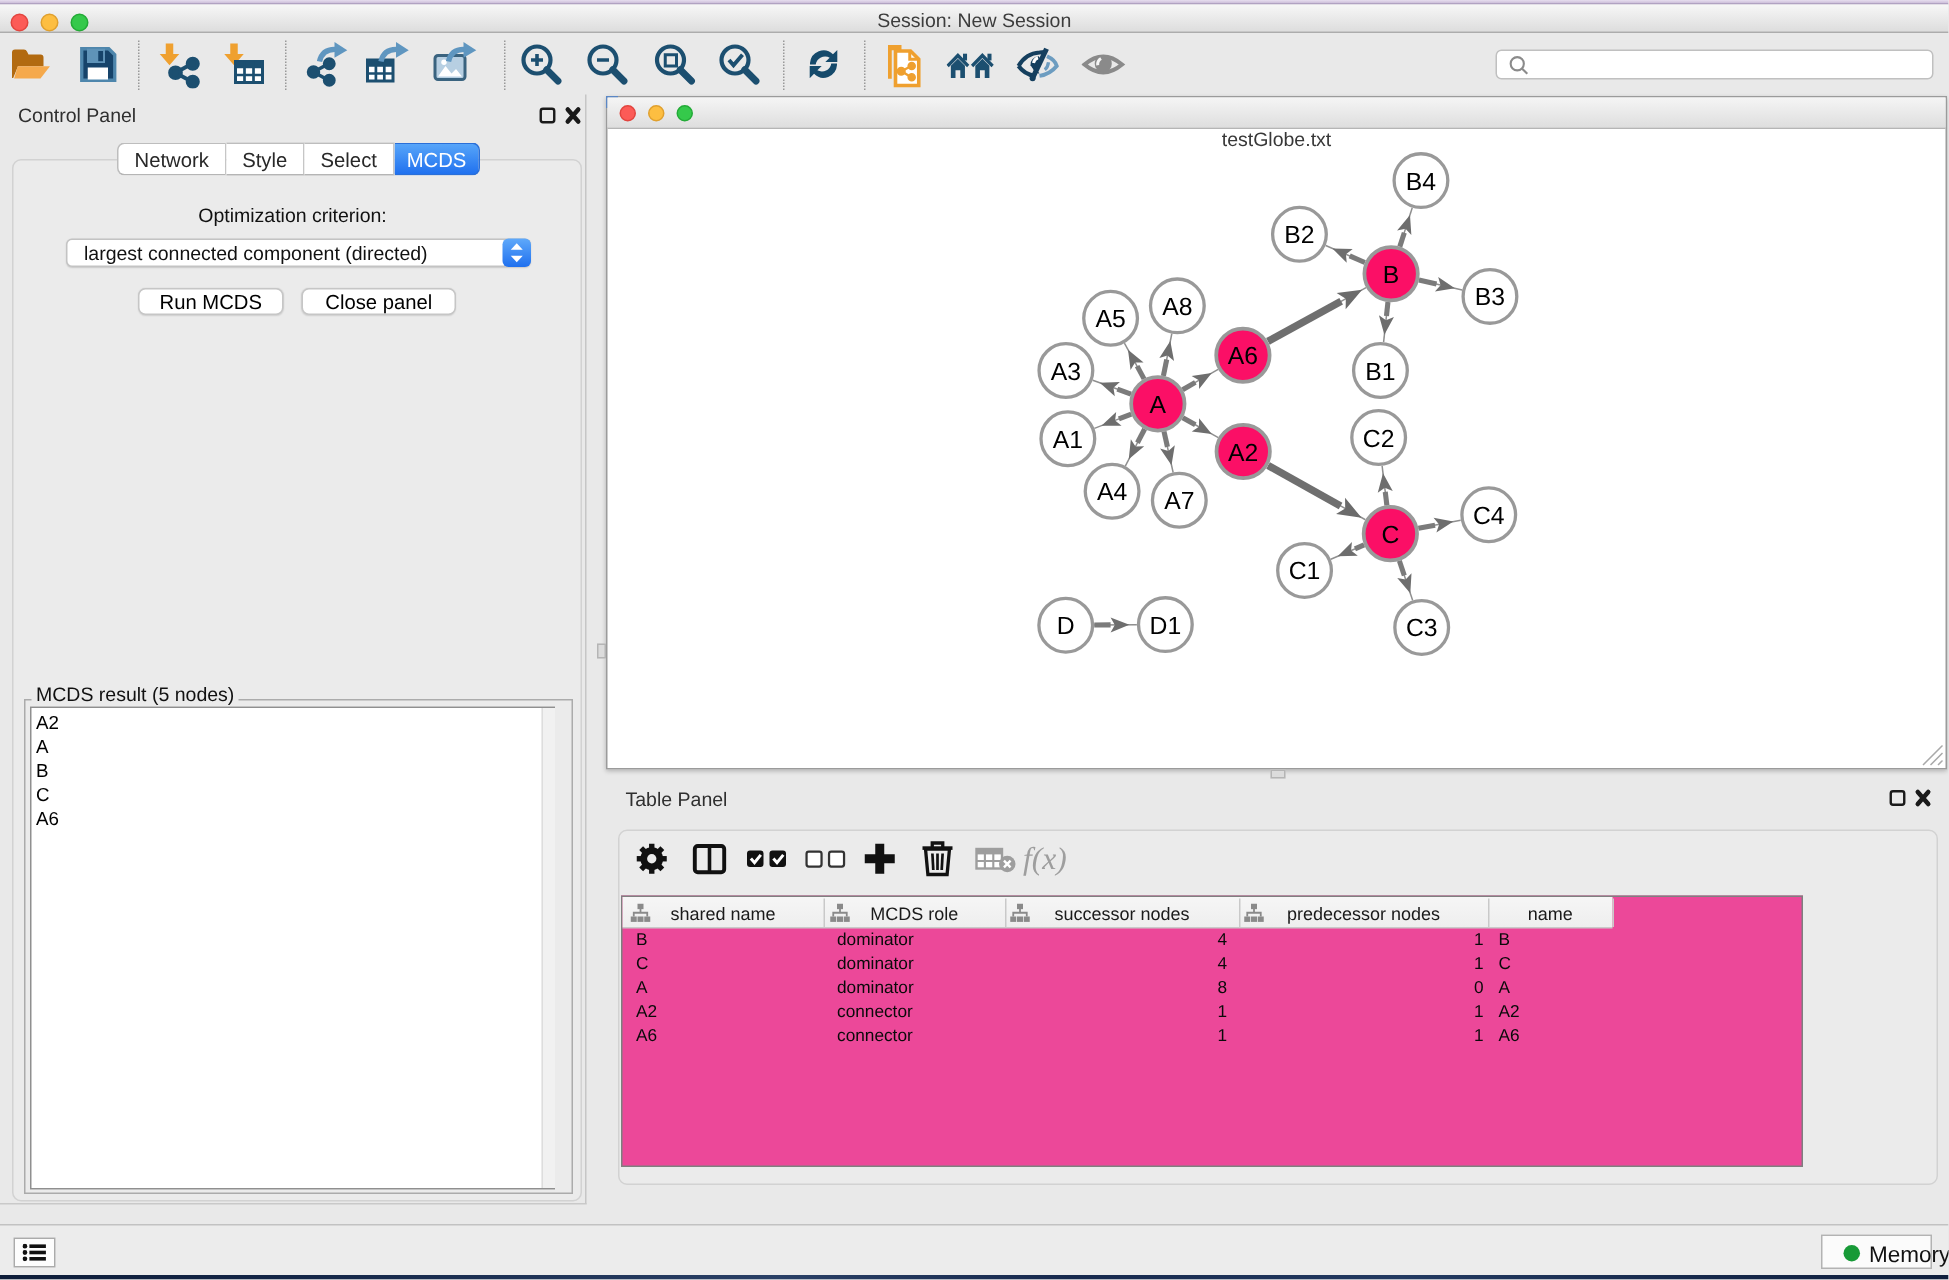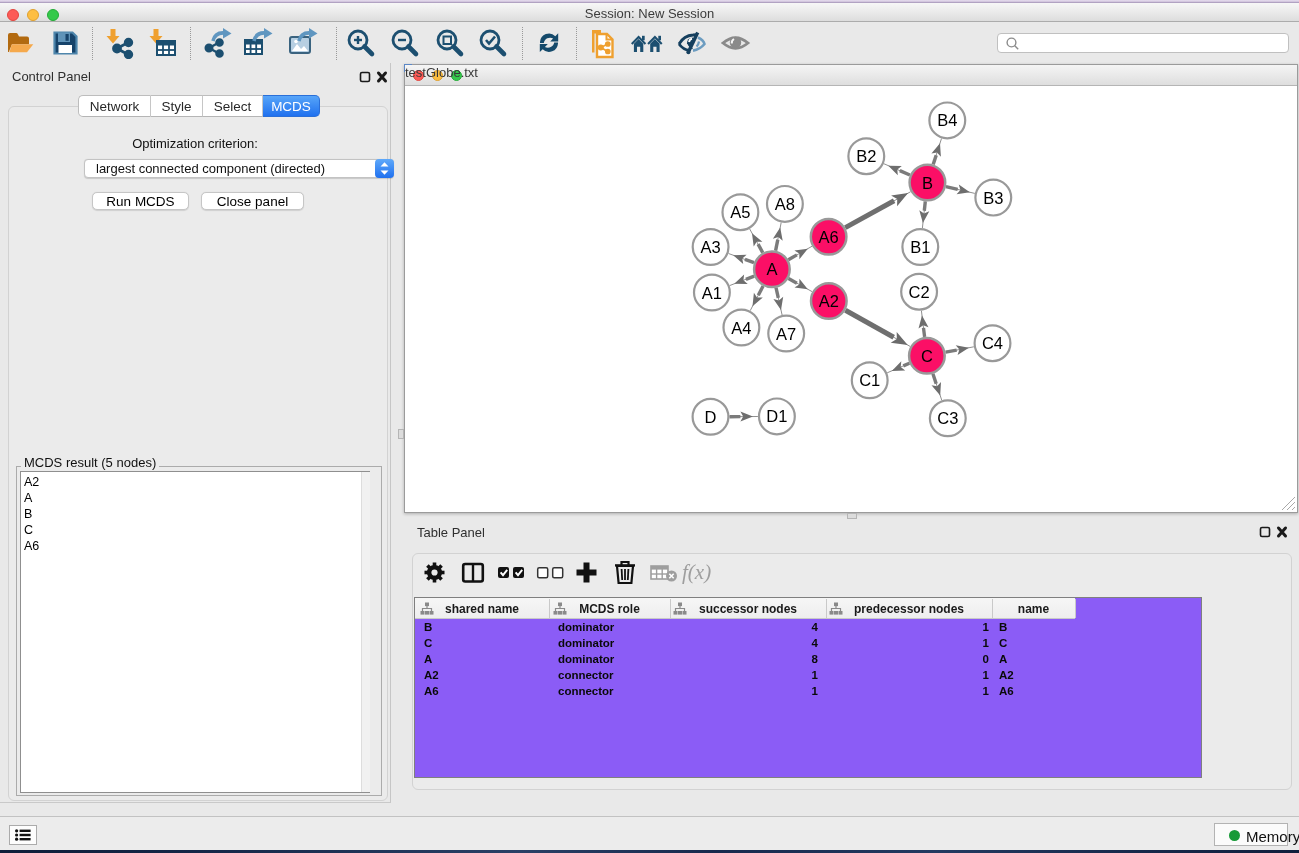--- a/index.html
+++ b/index.html
@@ -22,38 +22,38 @@
 
 #cpanel { left:0; top:63px; width:391px; height:740px; background:#e9e9e9; border-right:1px solid #c6c6c6; border-bottom:1px solid #c9c9c9; }
 #cp-title { position:absolute; left:12px; top:6px; font-size:13px; color:#2f2f2f; }
 #cp-inner { position:absolute; left:8px; top:43px; width:380px; height:695px; background:#ebebeb; border:1px solid #d2d2d2; border-radius:6px; }
 .segctl { position:absolute; display:flex; height:22px; }
 .segctl .seg { height:22px; background:#fff; border-top:1px solid #bdbdbd; border-bottom:1px solid #b5b5b5; border-right:1px solid #c6c6c6; font-size:13.5px; color:#282828; text-align:center; line-height:21px; }
 .segctl .seg:first-child { border-left:1px solid #bdbdbd; border-radius:5px 0 0 5px; }
 .segctl .seg:last-child { border-radius:0 5px 5px 0; }
 .segctl .sel { background:linear-gradient(#57a5f9,#2071ef); color:#fff; border-color:#2a6fd8; }
 #optlabel { position:absolute; left:0; top:73px; width:100%; text-align:center; font-size:13px; color:#111; }
-#combo { position:absolute; left:44px; top:96px; width:310px; height:19px; background:#fff; border:1px solid #c3c3c3; border-radius:4px; box-shadow:0 0.5px 1px rgba(0,0,0,.15); font-size:13px; color:#111; line-height:18px; padding-left:11px;margin-left:40px; }
+#combo { position:absolute; left:44px; top:96px; width:310px; height:19px; background:#fff; border:1px solid #c3c3c3; border-radius:4px; box-shadow:0 0.5px 1px rgba(0,0,0,.15); font-size:13px; color:#111; line-height:18px; padding-left:11px; }
 #combo .stepper { position:absolute; right:-1px; top:-1px; width:19px; height:19px; background:linear-gradient(#5fa9fa,#1f70ef); border-radius:4px; }
 .btn { position:absolute; height:18px; background:#fff; border:1px solid #c6c6c6; border-radius:5px; box-shadow:0 0.5px 1px rgba(0,0,0,.12); font-size:13.5px; color:#000000; text-align:center; line-height:17px; }
 #fieldset { position:absolute; left:16px; top:403px; width:366px; height:330px; border:1px solid #ababab; }
 #legend { position:absolute; left:21px; top:392px; background:#ebebeb; padding:0 3px; font-size:13px; color:#111; }
 #mlist { position:absolute; left:20px; top:408px; width:350px; height:322px; background:#fff; border:1px solid #8f8f8f; font-size:12.5px; color:#000; line-height:16px; padding:2px 0 0 3px; }
 #mtrack { position:absolute; left:361px; top:409px; width:9px; height:320px; background:#f1f1f1; border-left:1px solid #ddd; }
 
 
 #netwin { left:404px; top:64px; width:894px; height:449px; background:#fff; border:1px solid #9b9b9b; box-shadow:0 1px 3px rgba(0,0,0,.25); }
 #nw-titlebar { position:absolute; left:0; top:0; width:100%; height:21px; background:linear-gradient(#f5f5f5,#dedede); border-bottom:1px solid #b5b5b5; }
-#nw-titlebar .t { position:absolute; top:0; width:100%; text-align:left; font-size:13px; color:#383838; }
+#nw-titlebar .t { position:absolute; top:20px; width:100%; text-align:center; font-size:13px; color:#383838; }
 
 
 #tpanel { left:392px; top:513px; width:907px; height:303px; }
 #tp-title { position:absolute; left:25px; top:12px; font-size:13px; color:#2f2f2f; }
 #tp-inner { position:absolute; left:20px; top:40px; width:880px; height:237px; background:#ebebeb; border:1px solid #d2d2d2; border-radius:6px; }
-#ttable { position:absolute; left:22px; top:84px; width:788px; height:181px; background:#8b5cf6; border:1px solid #7f7f7f;font-weight:bold; }
+#ttable { position:absolute; left:22px; top:84px; width:788px; height:181px; background:#ec4899; border:1px solid #7f7f7f; }
 .thbg { position:absolute; left:0; top:0; height:21px; background:linear-gradient(#f6f6f6,#eee); border-bottom:1px solid #c9c9c9; }
 .thsep { position:absolute; top:1px; height:19px; width:0; border-left:1px solid #c9c9c9; }
 .thlabel { position:absolute; top:4px; font-size:12px; color:#1a1a1a; text-align:center; }
 .trow { position:absolute; font-size:11.5px; color:#0a0a0a; }
 
 
 #statusbar { left:0; top:816px; width:1299px; height:34px; background:#ececec; border-top:1px solid #c2c2c2; }
 #sb-btn { position:absolute; left:9px; top:8px; width:28px; height:20px; background:#fdfdfd; border:1px solid #ababab; }
 #memory { position:absolute; left:1214px; top:6px; width:74px; height:23px; background:#fbfbfb; border:1px solid #b3b3b3; font-size:15px; color:#111; }
 #botstrip { left:0; top:850px; width:1299px; height:3px; background:linear-gradient(90deg,#0e1d39 0%,#142647 15%,#2a4066 40%,#17294d 55%,#233a61 72%,#16284a 88%,#101f3d 100%); }

